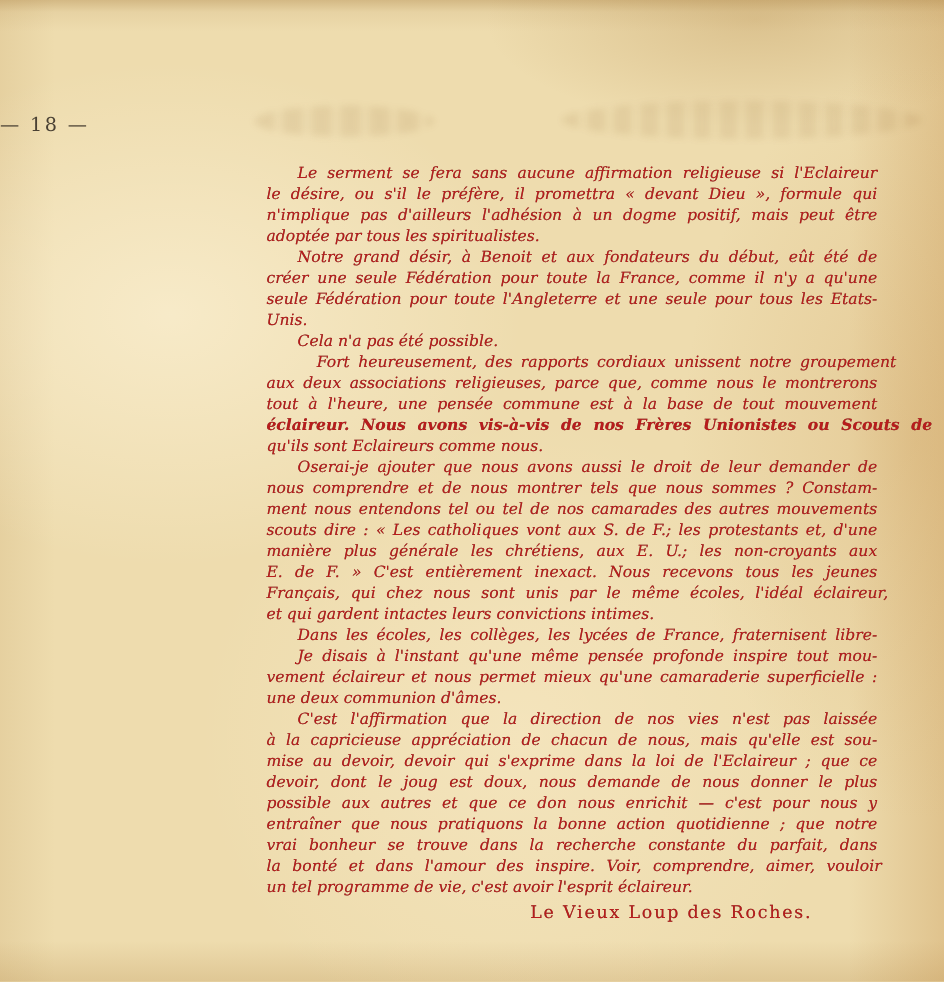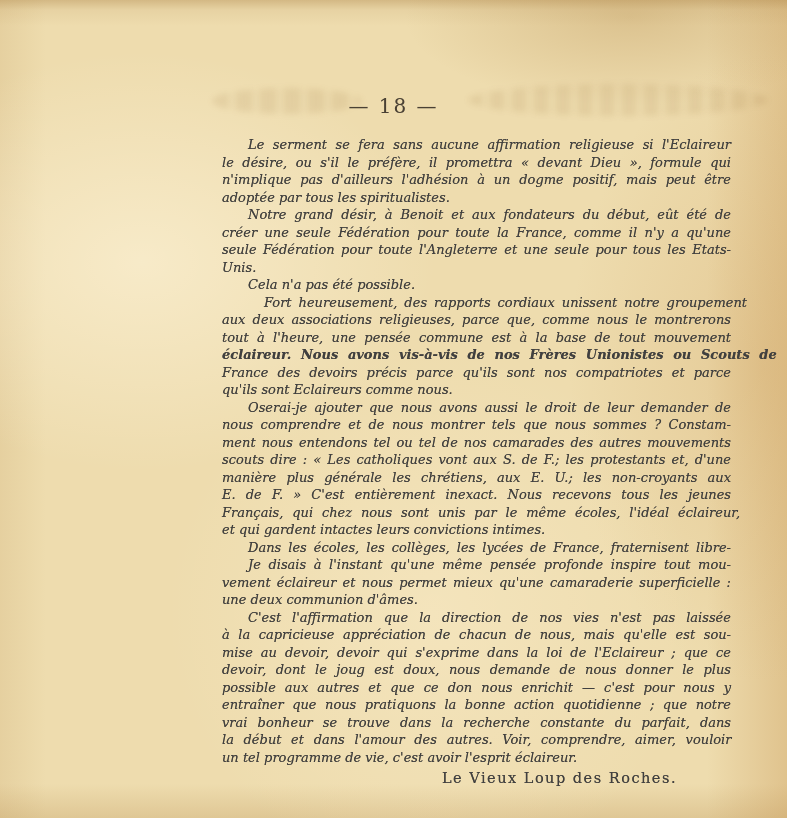--- a/index.html
+++ b/index.html
@@ -25,22 +25,22 @@
   .page {
     position: relative;
     width: 787px;
     height: 818px;
   }
   .page-number {
     position: absolute;
     top: 94px;
     left: 0;
     width: 787px;
-    text-align: center;
-    font-size: 20px;
+    text-align: left;
+    font-size: 16px;
     letter-spacing: 2px;
     color: #4a4134;
   }
   .bleed {
     position: absolute;
     pointer-events: none;
     filter: blur(3px);
   }
   .bleed-left {
     left: 212px; top: 88px; width: 150px; height: 26px;
@@ -52,21 +52,21 @@
     left: 468px; top: 84px; width: 300px; height: 32px;
     background: repeating-linear-gradient(90deg, rgba(150,110,55,0.18) 0 14px, rgba(150,110,55,0.04) 14px 22px);
     border-radius: 50%;
     opacity: .7;
   }
   .text-column {
     position: absolute;
     left: 222px;
     top: 136px;
     width: 509px;
-    color: #404040;
+    color: #b91c1c;
     font-size: 13px;
     font-style: italic;
     line-height: 17.5px;
     text-shadow: 0 0 0.5px rgba(74,65,52,0.75);
   }
   .para { margin: 0; }
   .line {
     height: 17.5px;
     white-space: nowrap;
     overflow: visible;
@@ -104,21 +104,20 @@
         <div class="line last"><span>Unis.</span></div>
       </div>
       <div class="para">
         <div class="line first last"><span>Cela n'a pas été possible.</span></div>
       </div>
       <div class="para">
         <div class="line first"><span style="word-spacing: 2.84821px; margin-left: 16px;">Fort heureusement, des rapports cordiaux unissent notre groupement</span></div>
         <div class="line"><span style="word-spacing: 3.02778px;">aux deux associations religieuses, parce que, comme nous le montrerons</span></div>
         <div class="line"><span style="word-spacing: 4.18229px;">tout à l'heure, une pensée commune est à la base de tout mouvement</span></div>
         <div class="line"><span style="word-spacing: 5.13438px; font-weight: bold;">éclaireur. Nous avons vis-à-vis de nos Frères Unionistes ou Scouts de</span></div>
-        <div class="line"><span style="word-spacing: 4.99062px;">France des devoirs précis parce qu'ils sont nos compatriotes et parce</span></div>
         <div class="line last"><span>qu'ils sont Eclaireurs comme nous.</span></div>
       </div>
       <div class="para">
         <div class="line first"><span style="word-spacing: 3.19886px;">Oserai-je ajouter que nous avons aussi le droit de leur demander de</span></div>
         <div class="line"><span style="word-spacing: 3.23722px;">nous comprendre et de nous montrer tels que nous sommes ? Constam-</span></div>
         <div class="line"><span style="word-spacing: 1.87926px;">ment nous entendons tel ou tel de nos camarades des autres mouvements</span></div>
         <div class="line"><span style="word-spacing: 2.00893px;">scouts dire : « Les catholiques vont aux S. de F.; les protestants et, d'une</span></div>
         <div class="line"><span style="word-spacing: 6.07344px;">manière plus générale les chrétiens, aux E. U.; les non-croyants aux</span></div>
         <div class="line"><span style="word-spacing: 6.02841px;">E. de F. » C'est entièrement inexact. Nous recevons tous les jeunes</span></div>
         <div class="line"><span style="word-spacing: 4.70739px;">Français, qui chez nous sont unis par le même écoles, l'idéal éclaireur,</span></div>
@@ -133,18 +132,18 @@
         <div class="line last"><span>une deux communion d'âmes.</span></div>
       </div>
       <div class="para">
         <div class="line first"><span style="word-spacing: 6.84687px;">C'est l'affirmation que la direction de nos vies n'est pas laissée</span></div>
         <div class="line"><span style="word-spacing: 4.42188px;">à la capricieuse appréciation de chacun de nous, mais qu'elle est sou-</span></div>
         <div class="line"><span style="word-spacing: 3.81971px;">mise au devoir, devoir qui s'exprime dans la loi de l'Eclaireur ; que ce</span></div>
         <div class="line"><span style="word-spacing: 5.35547px;">devoir, dont le joug est doux, nous demande de nous donner le plus</span></div>
         <div class="line"><span style="word-spacing: 4.90625px;">possible aux autres et que ce don nous enrichit — c'est pour nous y</span></div>
         <div class="line"><span style="word-spacing: 4.33906px;">entraîner que nous pratiquons la bonne action quotidienne ; que notre</span></div>
         <div class="line"><span style="word-spacing: 5.95625px;">vrai bonheur se trouve dans la recherche constante du parfait, dans</span></div>
-        <div class="line"><span style="word-spacing: 5.50781px;">la début et dans l'amour des autres. Voir, comprendre, aimer, vouloir</span></div>
+        <div class="line"><span style="word-spacing: 5.50781px;">la bonté et dans l'amour des inspire. Voir, comprendre, aimer, vouloir</span></div>
         <div class="line last"><span>un tel programme de vie, c'est avoir l'esprit éclaireur.</span></div>
       </div>
       <div class="signature" id="signature">Le Vieux Loup des Roches.</div>
   </div>
 </div>
 
 </body></html>

